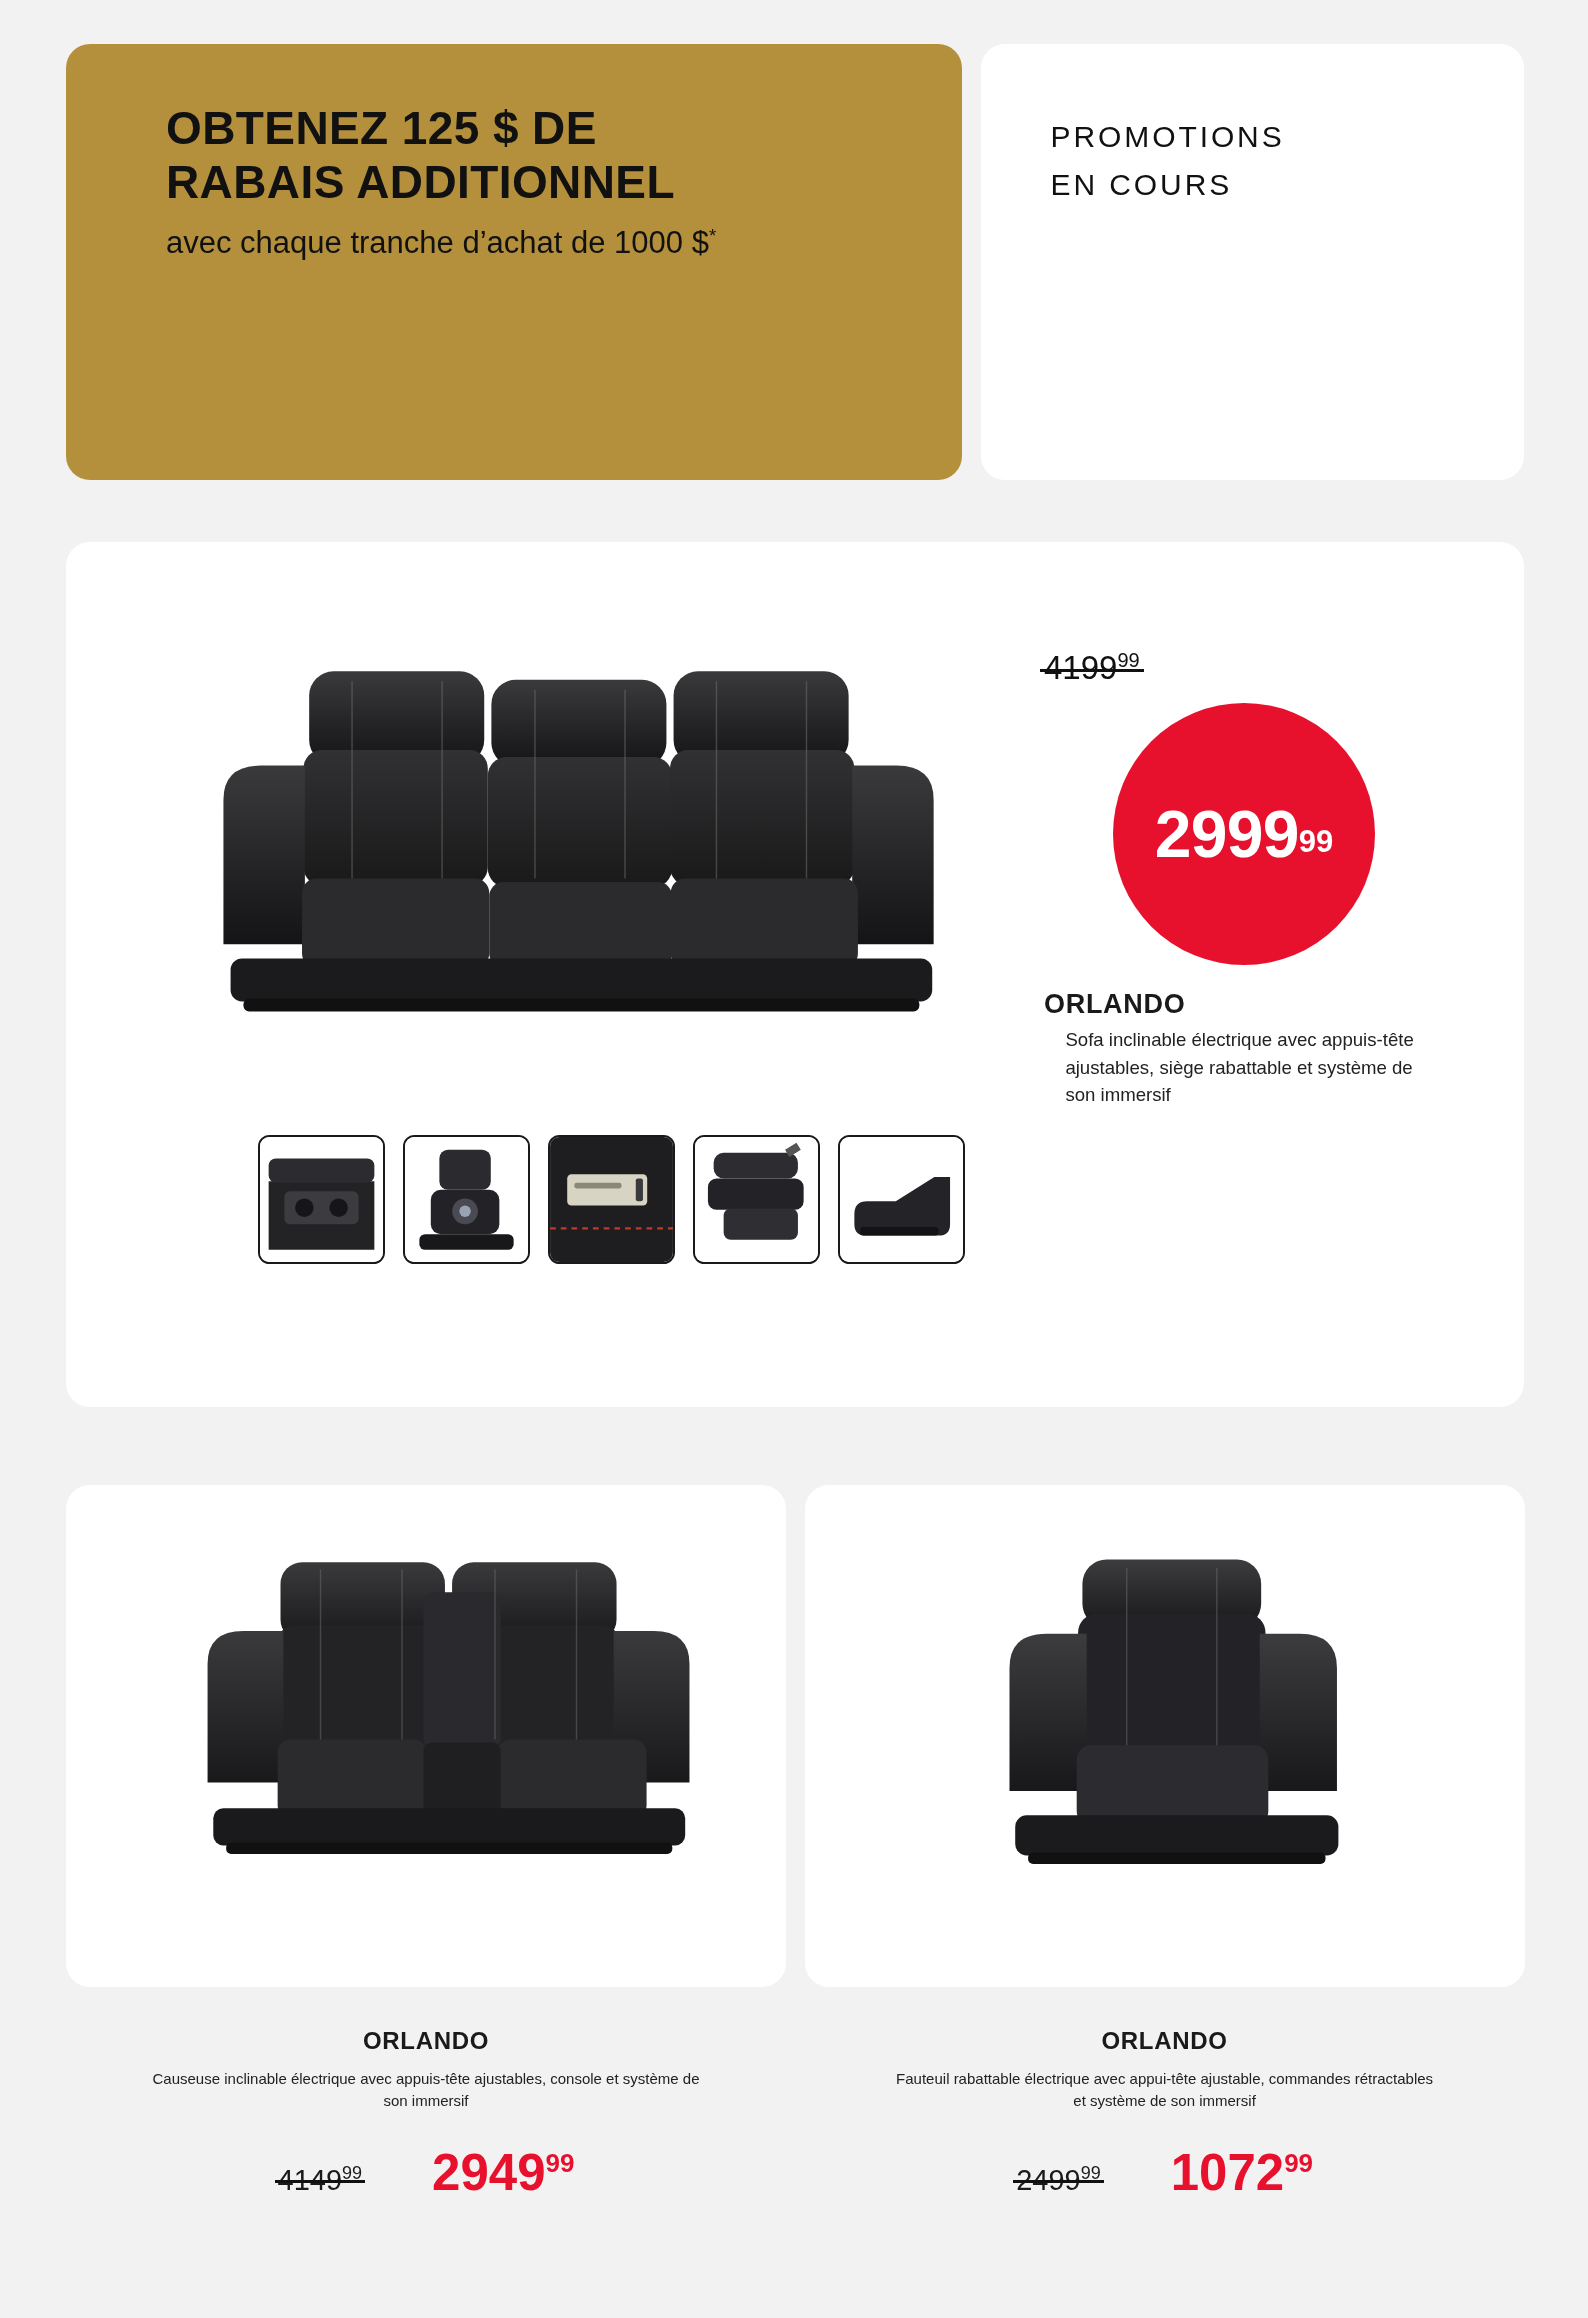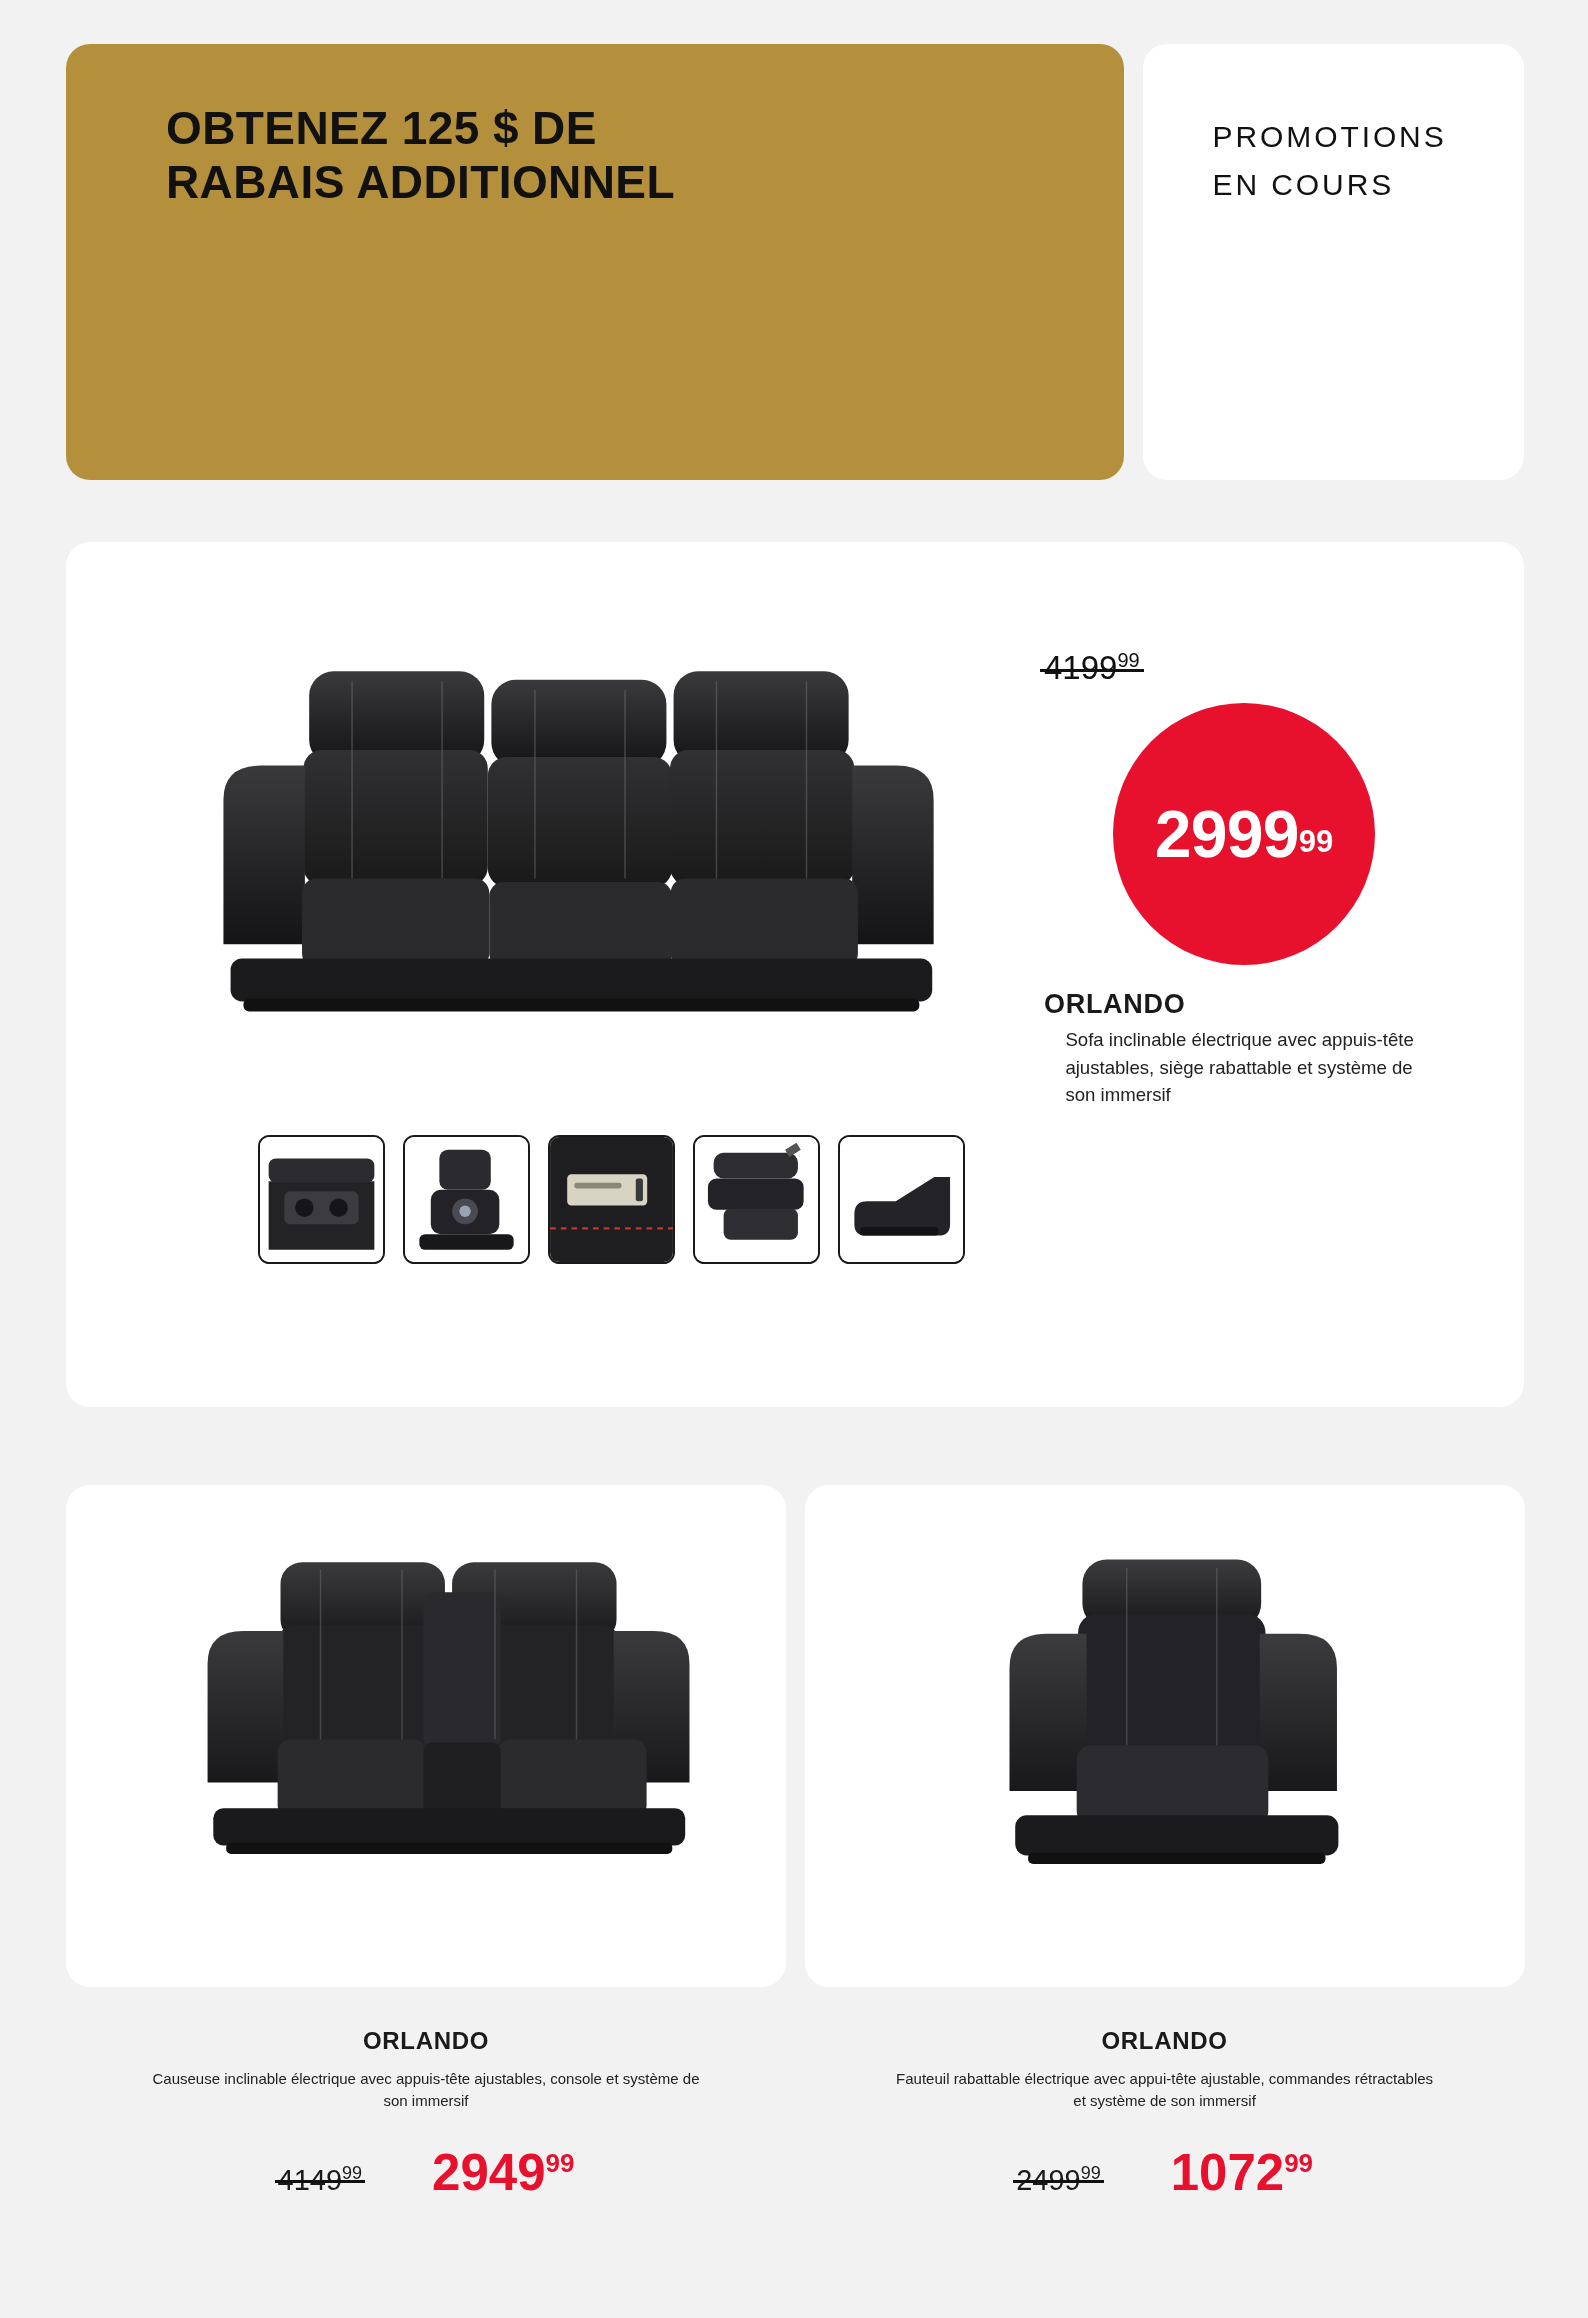--- a/index.html
+++ b/index.html
@@ -20,21 +20,21 @@
   .promo-row {
     position: absolute;
     top: 44px;
     left: 66px;
     width: 1458px;
     height: 436px;
     display: flex;
     gap: 18.6px;
   }
   .promo-gold {
-    width: 1058px;
+    width: 896px;
     background: #b5903c;
     border-radius: 24px;
     padding: 57px 0 0 100px;
     box-sizing: border-box;
   }
   .promo-gold .line1,
   .promo-gold .line2 {
     font-size: 46px;
     font-weight: bold;
     letter-spacing: 0.4px;
@@ -227,20 +227,23 @@
   svg { display: block; }
 </style>
 </head>
 <body>
 
 <div class="promo-row">
 
   <div class="promo-gold">
     <div class="line1">OBTENEZ 125 $ DE</div>
     <div class="line2">RABAIS ADDITIONNEL</div>
+    <div class="sub">
+      <span>avec chaque tranche d’achat de 1000 $</span><span class="star">*</span>
+    </div>
   </div>
 
   <div class="promo-white">
     <div>PROMOTIONS</div>
     <div>EN COURS</div>
   </div>
 </div>
 
 <div class="hero-card">
 

